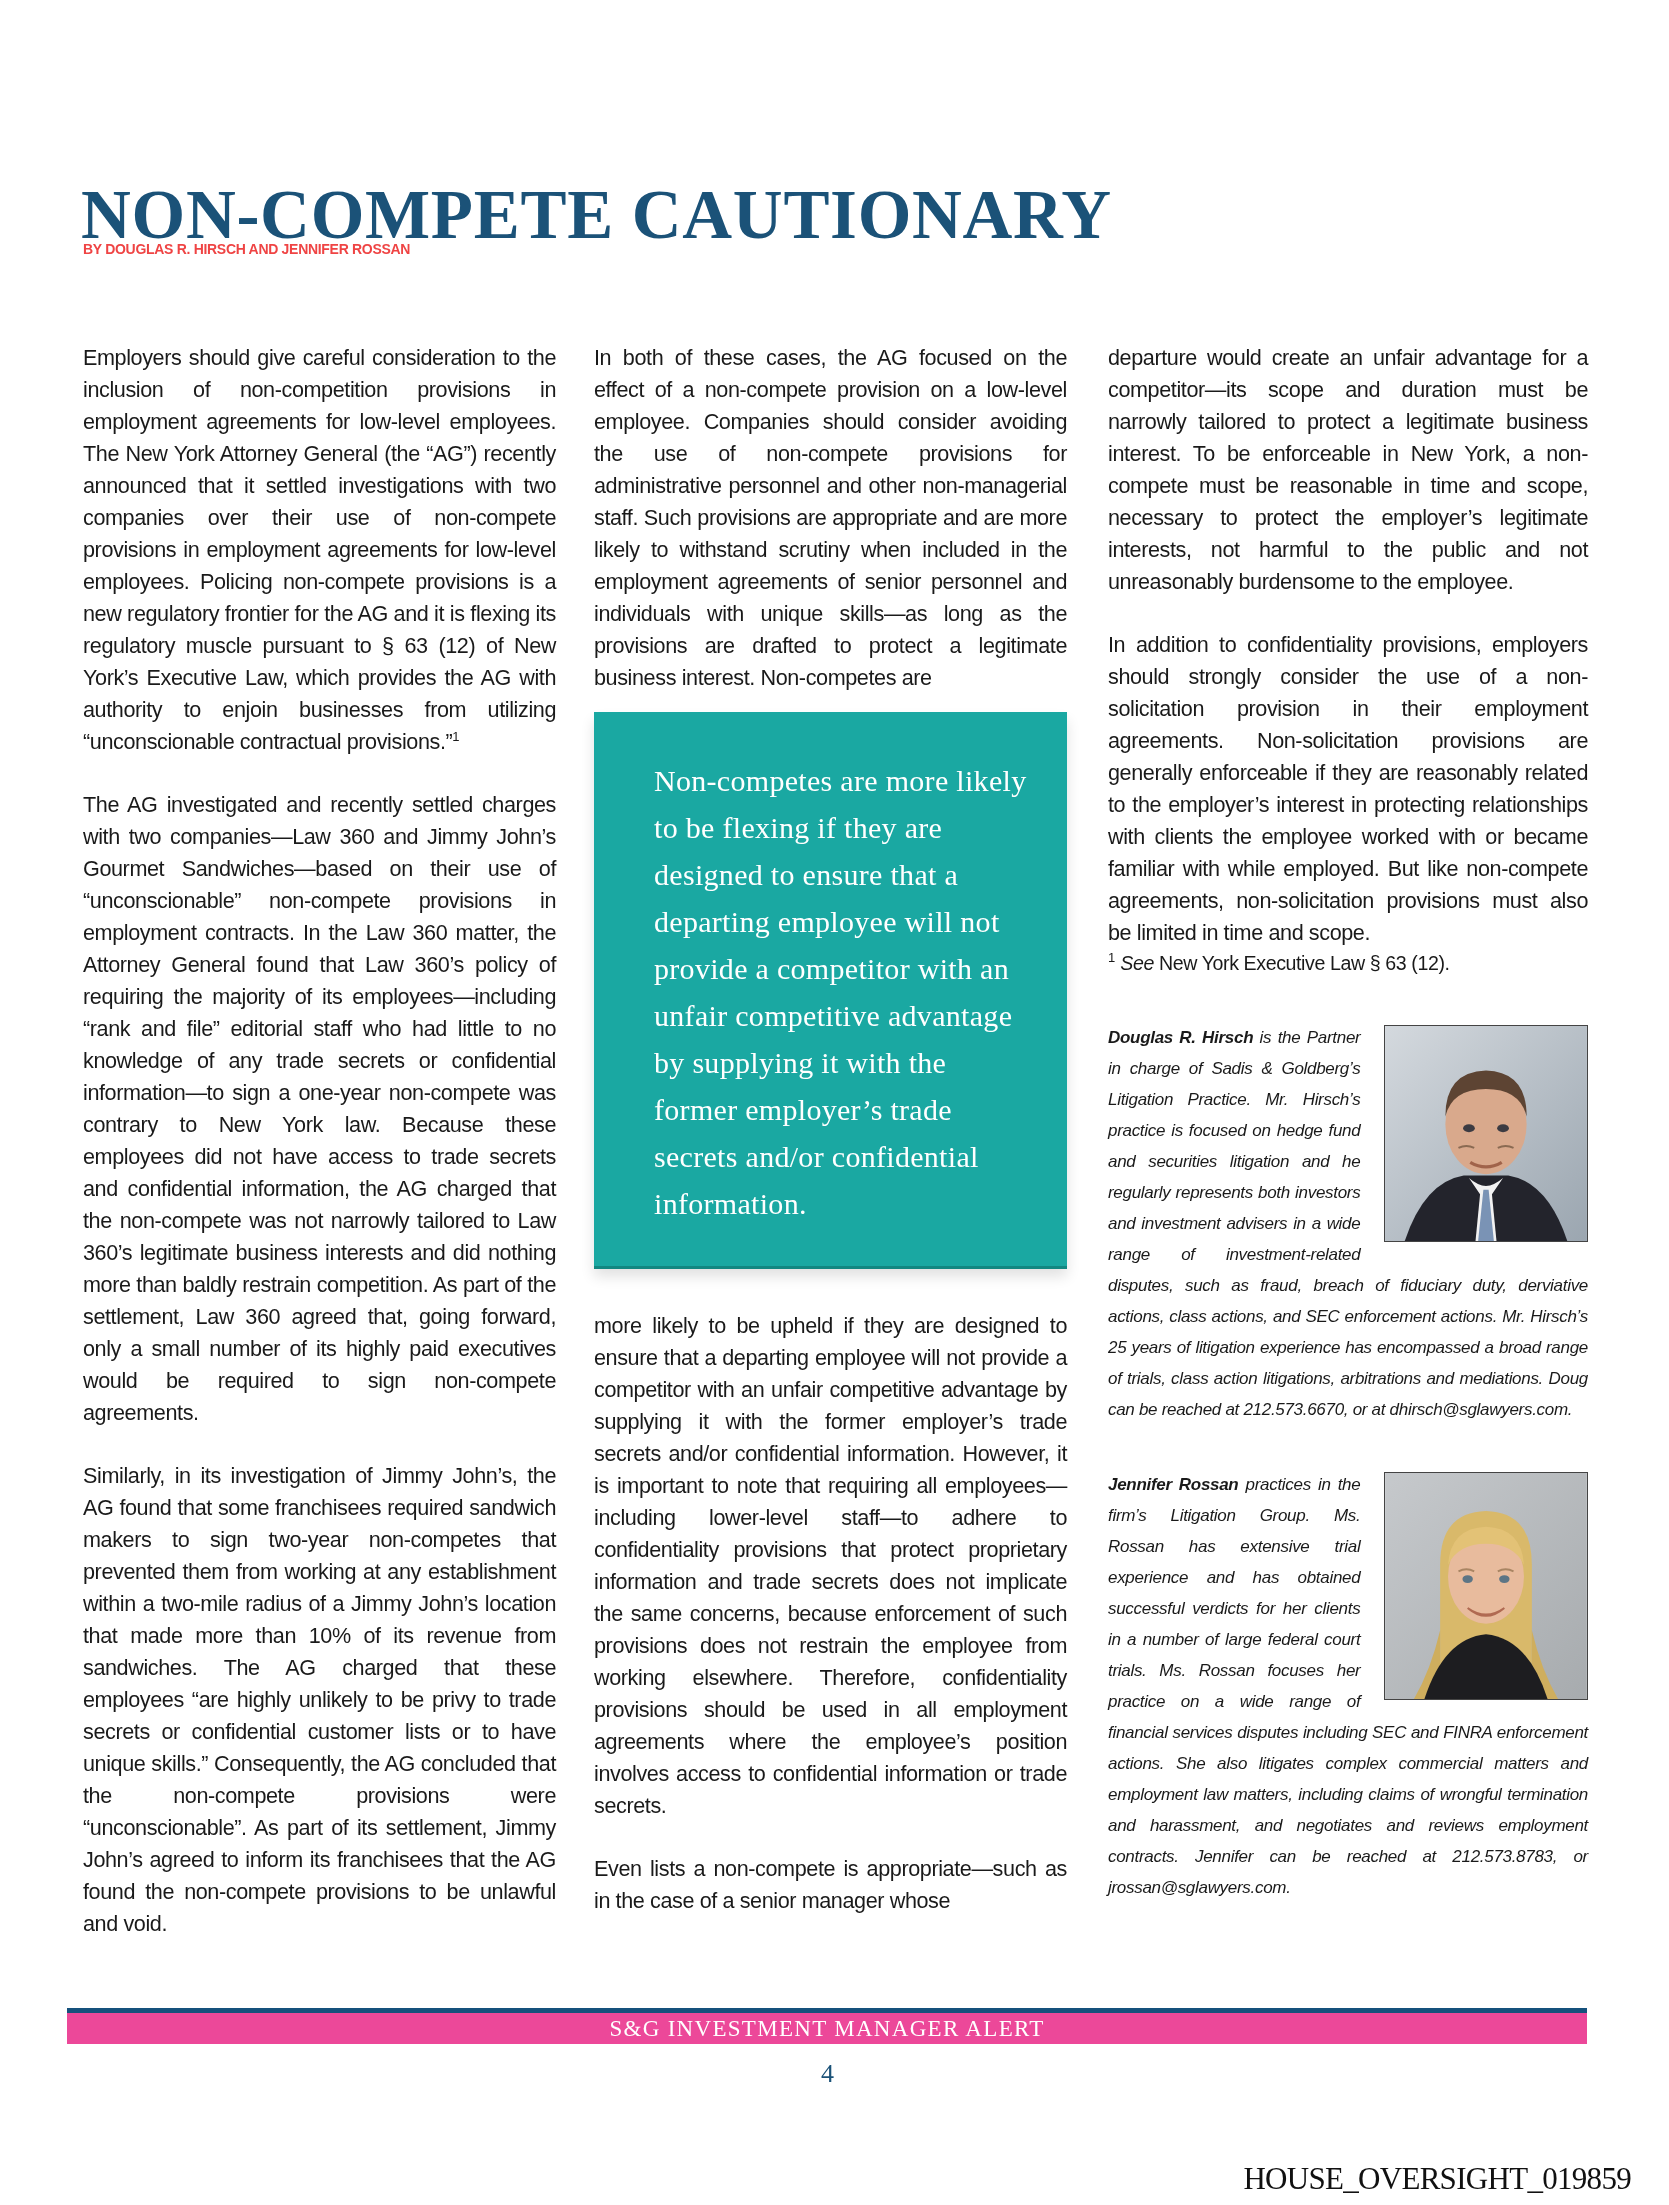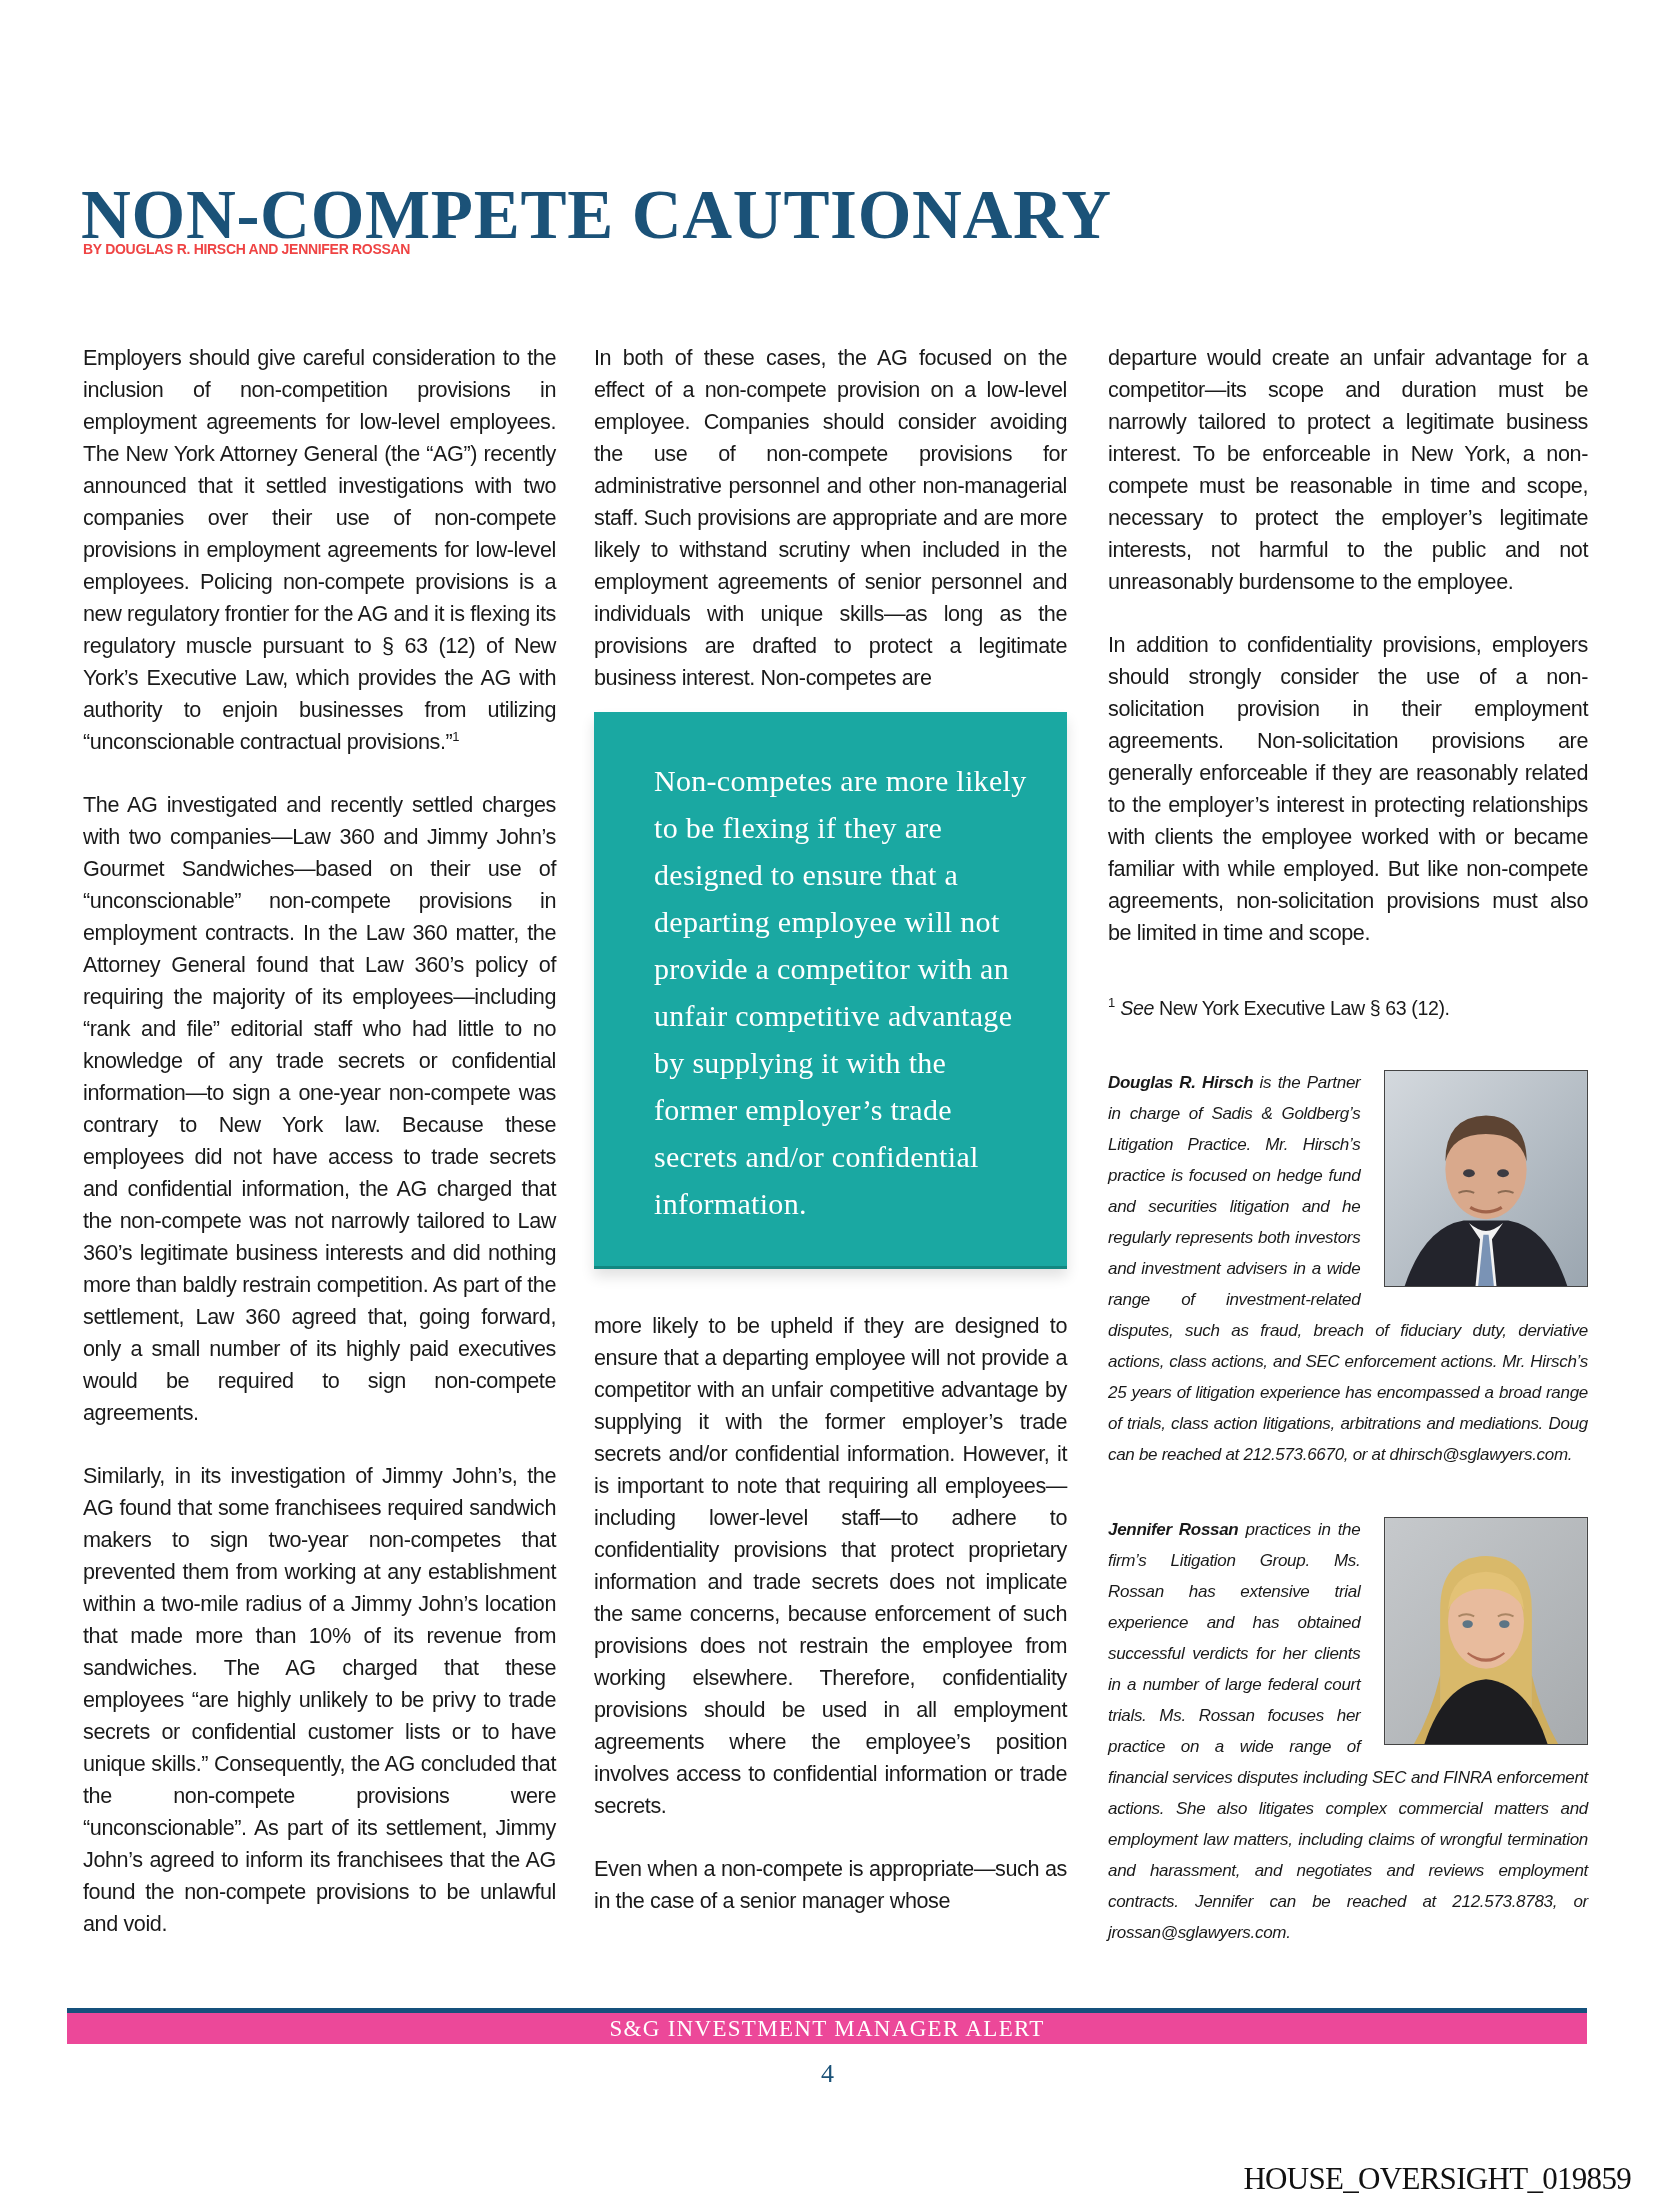--- a/index.html
+++ b/index.html
@@ -42,21 +42,21 @@
     background:#1aa8a2;
     border-bottom:3.9px solid #128781;
     box-shadow:0 7.9px 13px rgba(0,0,0,0.12);
     padding:45px 36px 39px 60px;
     font-family:"Liberation Serif",serif;
     font-size:30px;line-height:47px;letter-spacing:0.3px;
     color:#ffffff;text-align:left;
   }
   
   .footnote{
-    margin-top:45px;font-size:19.6px;line-height:29px;text-align:left;
+    font-size:19.6px;line-height:29px;text-align:left;
   }
   .footnote i{font-family:"Liberation Sans",sans-serif;}
   
   .bio{
     margin-top:44px;
     font-style:italic;
     font-size:17px;line-height:31px;letter-spacing:-0.3px;
     text-align:justify;
   }
   .bio .photo{
@@ -103,21 +103,21 @@
   <div class="col" id="col1">
     <p><span>Employers should give careful consideration to the inclusion of non-competition provisions in employment agreements for low-level employees. The New York Attorney General (the “AG”) recently announced that it settled investigations with two companies over their use of non-compete provisions in employment agreements for low-level employees. Policing non-compete provisions is a new regulatory frontier for the AG and it is flexing its regulatory muscle pursuant to § 63 (12) of New York’s Executive Law, which provides the AG with authority to enjoin businesses from utilizing “unconscionable contractual provisions.”</span><sup class="fn">1</sup></p>
     <p>The AG investigated and recently settled charges with two companies—Law 360 and Jimmy John’s Gourmet Sandwiches—based on their use of “unconscionable” non-compete provisions in employment contracts. In the Law 360 matter, the Attorney General found that Law 360’s policy of requiring the majority of its employees—including “rank and file” editorial staff who had little to no knowledge of any trade secrets or confidential information—to sign a one-year non-compete was contrary to New York law. Because these employees did not have access to trade secrets and confidential information, the AG charged that the non-compete was not narrowly tailored to Law 360’s legitimate business interests and did nothing more than baldly restrain competition. As part of the settlement, Law 360 agreed that, going forward, only a small number of its highly paid executives would be required to sign non-compete agreements.</p>
     <p>Similarly, in its investigation of Jimmy John’s, the AG found that some franchisees required sandwich makers to sign two-year non-competes that prevented them from working at any establishment within a two-mile radius of a Jimmy John’s location that made more than 10% of its revenue from sandwiches. The AG charged that these employees “are highly unlikely to be privy to trade secrets or confidential customer lists or to have unique skills.” Consequently, the AG concluded that the non-compete provisions were “unconscionable”. As part of its settlement, Jimmy John’s agreed to inform its franchisees that the AG found the non-compete provisions to be unlawful and void.</p>
   </div>
 
   <div class="col" id="col2">
     <p style="margin-bottom:0;">In both of these cases, the AG focused on the effect of a non-compete provision on a low-level employee. Companies should consider avoiding the use of non-compete provisions for administrative personnel and other non-managerial staff. Such provisions are appropriate and are more likely to withstand scrutiny when included in the employment agreements of senior personnel and individuals with unique skills—as long as the provisions are drafted to protect a legitimate business interest. Non-competes are</p>
     <div class="pullquote">Non-competes are more likely to be flexing if they are designed to ensure that a departing employee will not provide a competitor with an unfair competitive advantage by supplying it with the former employer’s trade secrets and/or confidential information.</div>
     <p>more likely to be upheld if they are designed to ensure that a departing employee will not provide a competitor with an unfair competitive advantage by supplying it with the former employer’s trade secrets and/or confidential information. However, it is important to note that requiring all employees—including lower-level staff—to adhere to confidentiality provisions that protect proprietary information and trade secrets does not implicate the same concerns, because enforcement of such provisions does not restrain the employee from working elsewhere. Therefore, confidentiality provisions should be used in all employment agreements where the employee’s position involves access to confidential information or trade secrets.</p>
-    <p>Even when a non-compete is appropriate—such as in the case of a senior manager whose</p>
+    <p>Even lists a non-compete is appropriate—such as in the case of a senior manager whose</p>
   </div>
 
   <div class="col" id="col3">
     <p>departure would create an unfair advantage for a competitor—its scope and duration must be narrowly tailored to protect a legitimate business interest. To be enforceable in New York, a non-compete must be reasonable in time and scope, necessary to protect the employer’s legitimate interests, not harmful to the public and not unreasonably burdensome to the employee.</p>
     <p style="margin-bottom:0;">In addition to confidentiality provisions, employers should strongly consider the use of a non-solicitation provision in their employment agreements. Non-solicitation provisions are generally enforceable if they are reasonably related to the employer’s interest in protecting relationships with clients the employee worked with or became familiar with while employed. But like non-compete agreements, non-solicitation provisions must also be limited in time and scope.</p>
 
     <div class="footnote">
       <sup class="fn">1</sup>
       <i>See</i><span> New York Executive Law § 63 (12).</span>
     </div>

